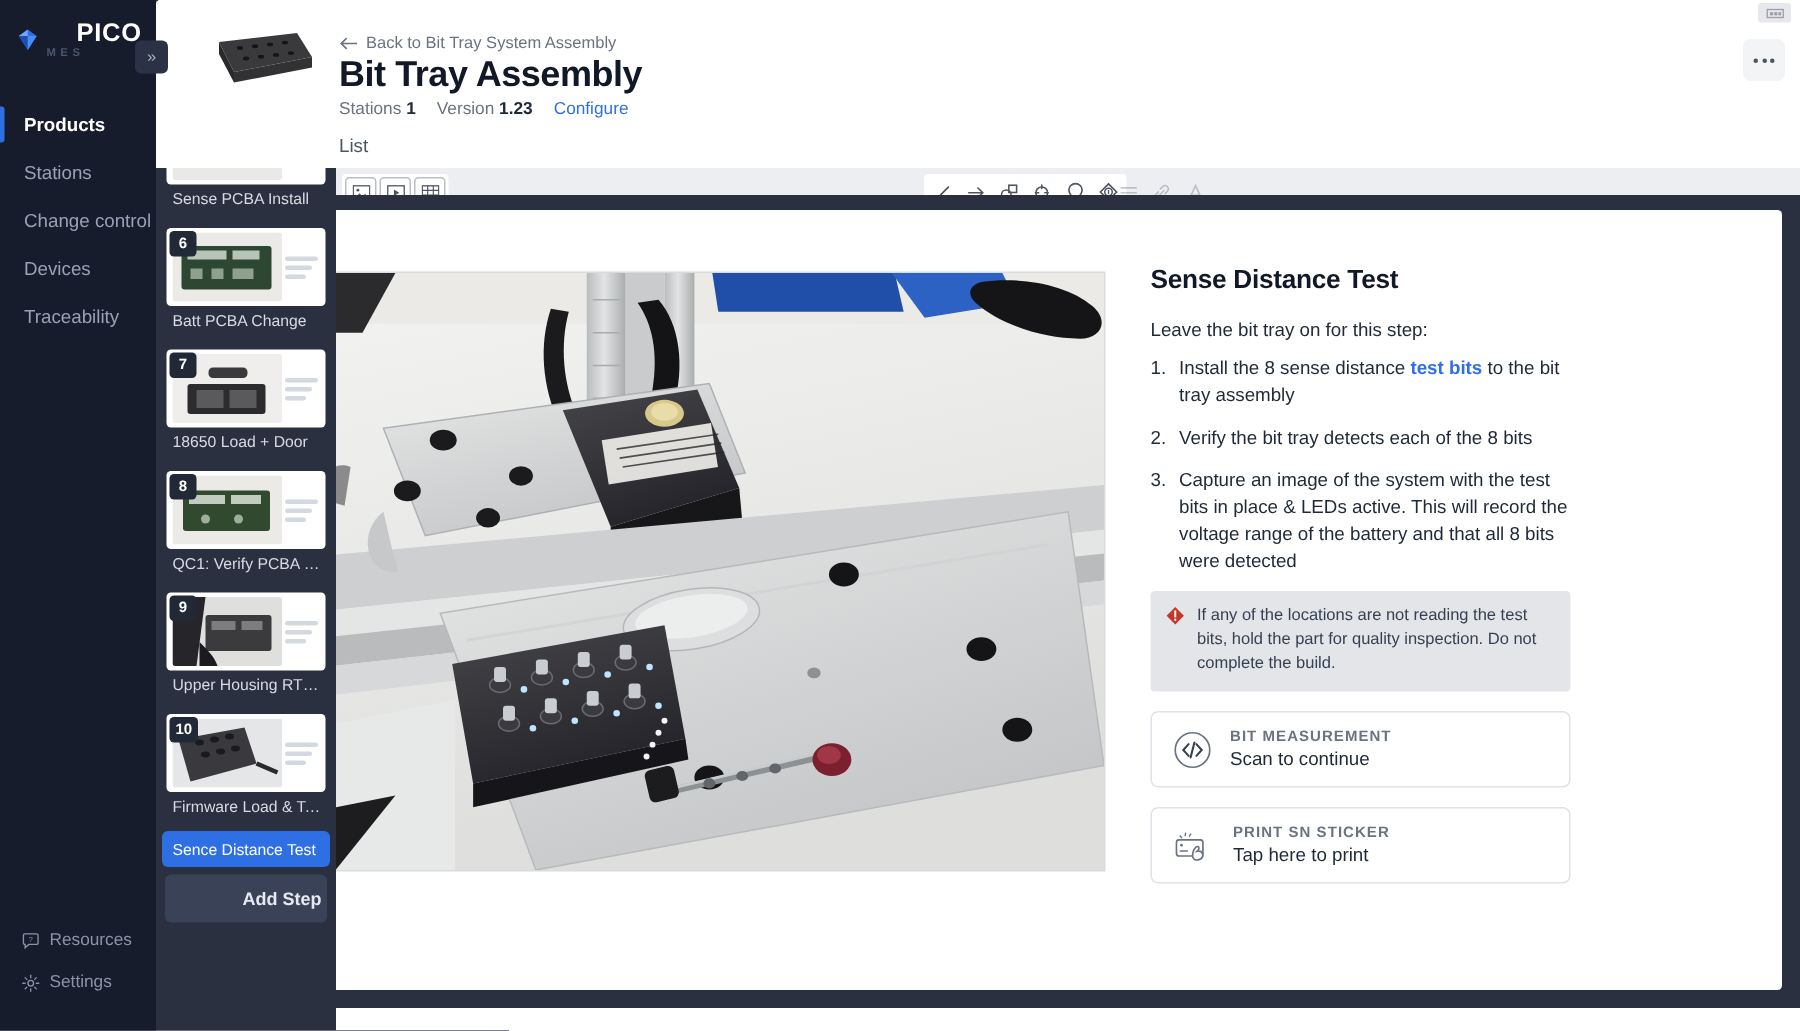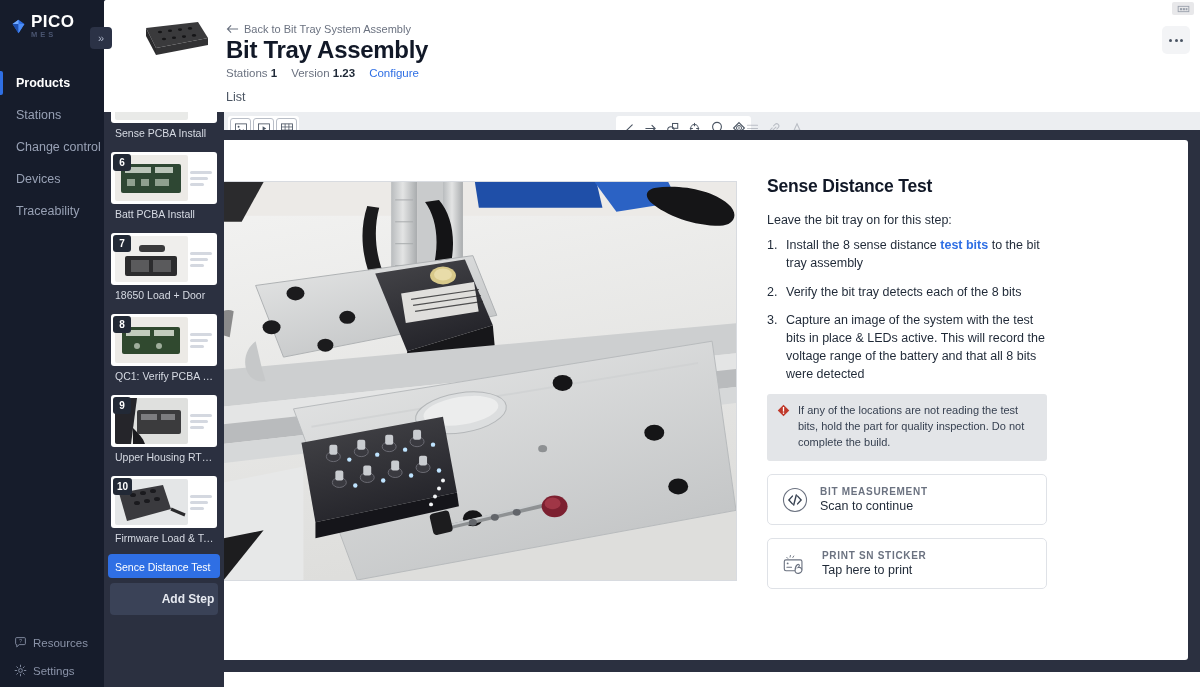--- a/index.html
+++ b/index.html
@@ -14,42 +14,42 @@
 
   
   #leftnav {
     position: absolute; left: 0; top: 0; width: 104px; height: 687px;
     background: #161c2b;
     display: flex; flex-direction: column;
   }
   #logo-row { height: 52px; display: flex; align-items: center; padding-left: 10px; }
   .logo-diamond { width: 17px; height: 17px; margin-right: 4px; flex: none; }
   .logo-text { display: flex; flex-direction: column; line-height: 1; }
-  .logo-pico { color: #fff; font-size: 17px; font-weight: bold; letter-spacing: .5px; }
+  .logo-pico { color: #fff; font-size: 17px; font-weight: bold; letter-spacing: .5px; margin-left: 20px; }
   .logo-mes { color: #4a5570; font-size: 7.5px; font-weight: bold; letter-spacing: 3px; margin-top: 1px; }
   #collapse-btn {
     position: absolute; left: 90px; top: 27px;
     width: 22px; height: 22px; border-radius: 4px;
     background: #2b3246; color: #aab3c7; font-size: 11px;
     display: flex; align-items: center; justify-content: center;
     cursor: pointer; z-index: 30;
   }
   #nav-items { margin-top: 15px; }
   .nav-item {
     position: relative; height: 32px; display: flex; align-items: center;
     padding-left: 16px; color: #98a1b5; font-size: 12.5px; cursor: pointer;
   }
   .nav-item.active { color: #fff; font-weight: bold; }
   .nav-item.active::before {
     content: ''; position: absolute; left: 0; top: 4px;
     width: 3px; height: 24px; background: #2f6fe4; border-radius: 0 2px 2px 0;
   }
   #nav-bottom { margin-top: auto; padding-bottom: 10px; }
   .nav-bottom-item {
-    height: 28px; display: flex; align-items: flex-end; gap: 6px;
+    height: 28px; display: flex; align-items: flex-start; gap: 6px;
     padding-left: 14px; color: #8a93a8; font-size: 11.5px; cursor: pointer;
   }
   .nav-bottom-item svg { flex: none; }
 
   
   #steprail {
     position: absolute; left: 104px; top: 112px; width: 120px; height: 575px;
     background: #2b3040; overflow: hidden; z-index: 12;
   }
   .step-card {
@@ -628,21 +628,21 @@
               <rect x="26" y="24" width="8" height="7"></rect>
               <rect x="40" y="24" width="14" height="7"></rect>
             </g>
         </svg>
         <div class="thumb-lines">
             <i></i>
             <i></i>
             <i></i>
           </div>
       </div>
-      <div class="step-label">Batt PCBA Install</div>
+      <div class="step-label">Batt PCBA Change</div>
     </div>
 
     <div class="step-card">
       <div class="step-thumb">
         <div class="step-badge">7</div>
         <svg class="thumb-photo" viewBox="0 0 73 46">
           <rect width="73" height="46" fill="#efeeec"></rect>
           <rect x="10" y="20" width="52" height="20" rx="2" fill="#2c2c2e"></rect>
           <rect x="16" y="24" width="18" height="12" fill="#5a5a5c"></rect>
           <rect x="38" y="24" width="18" height="12" fill="#5a5a5c"></rect>

